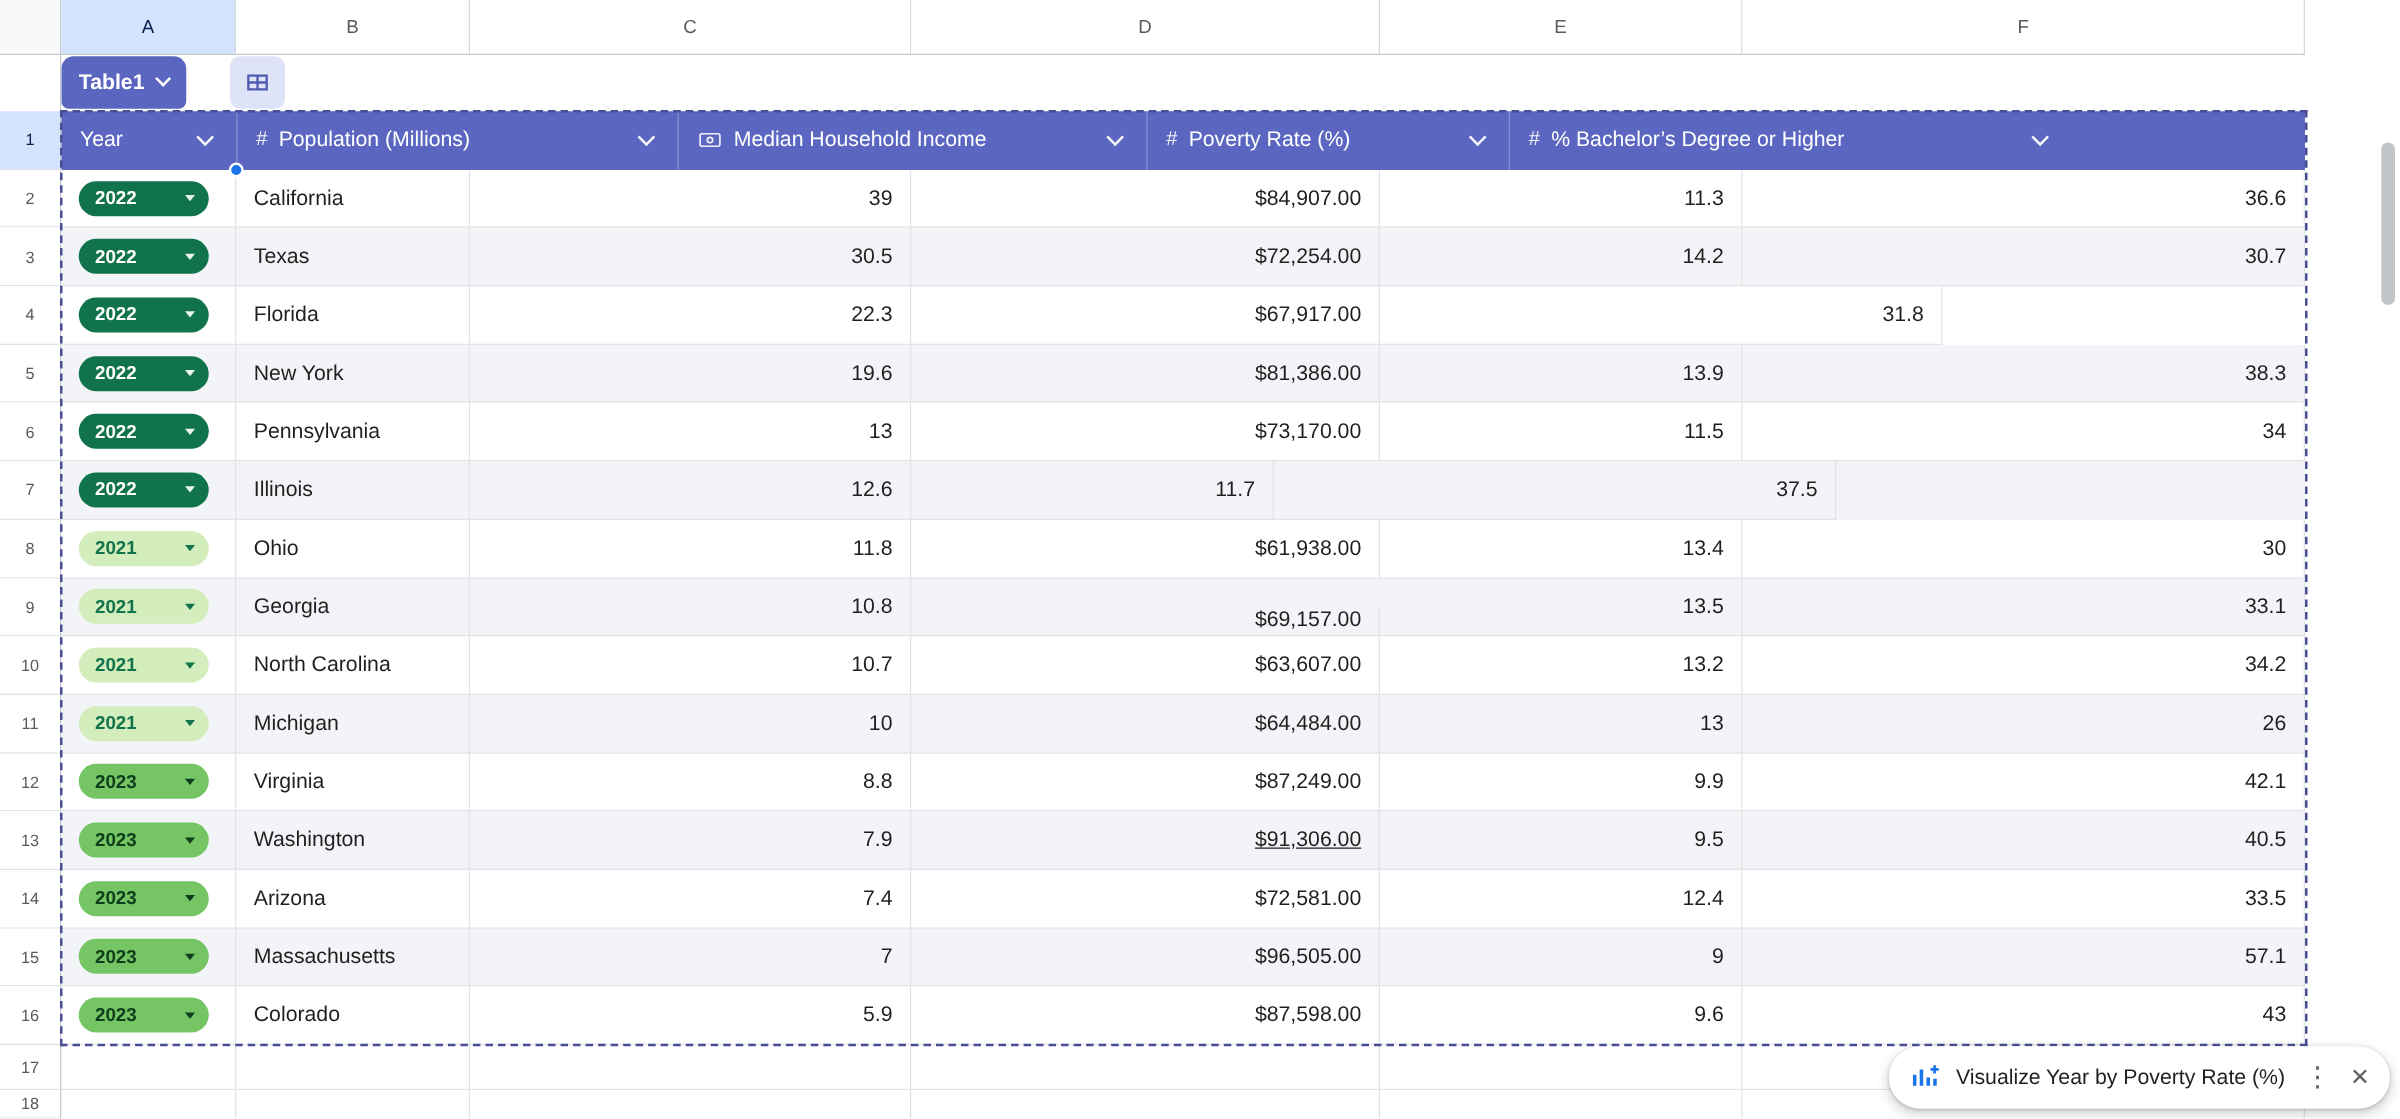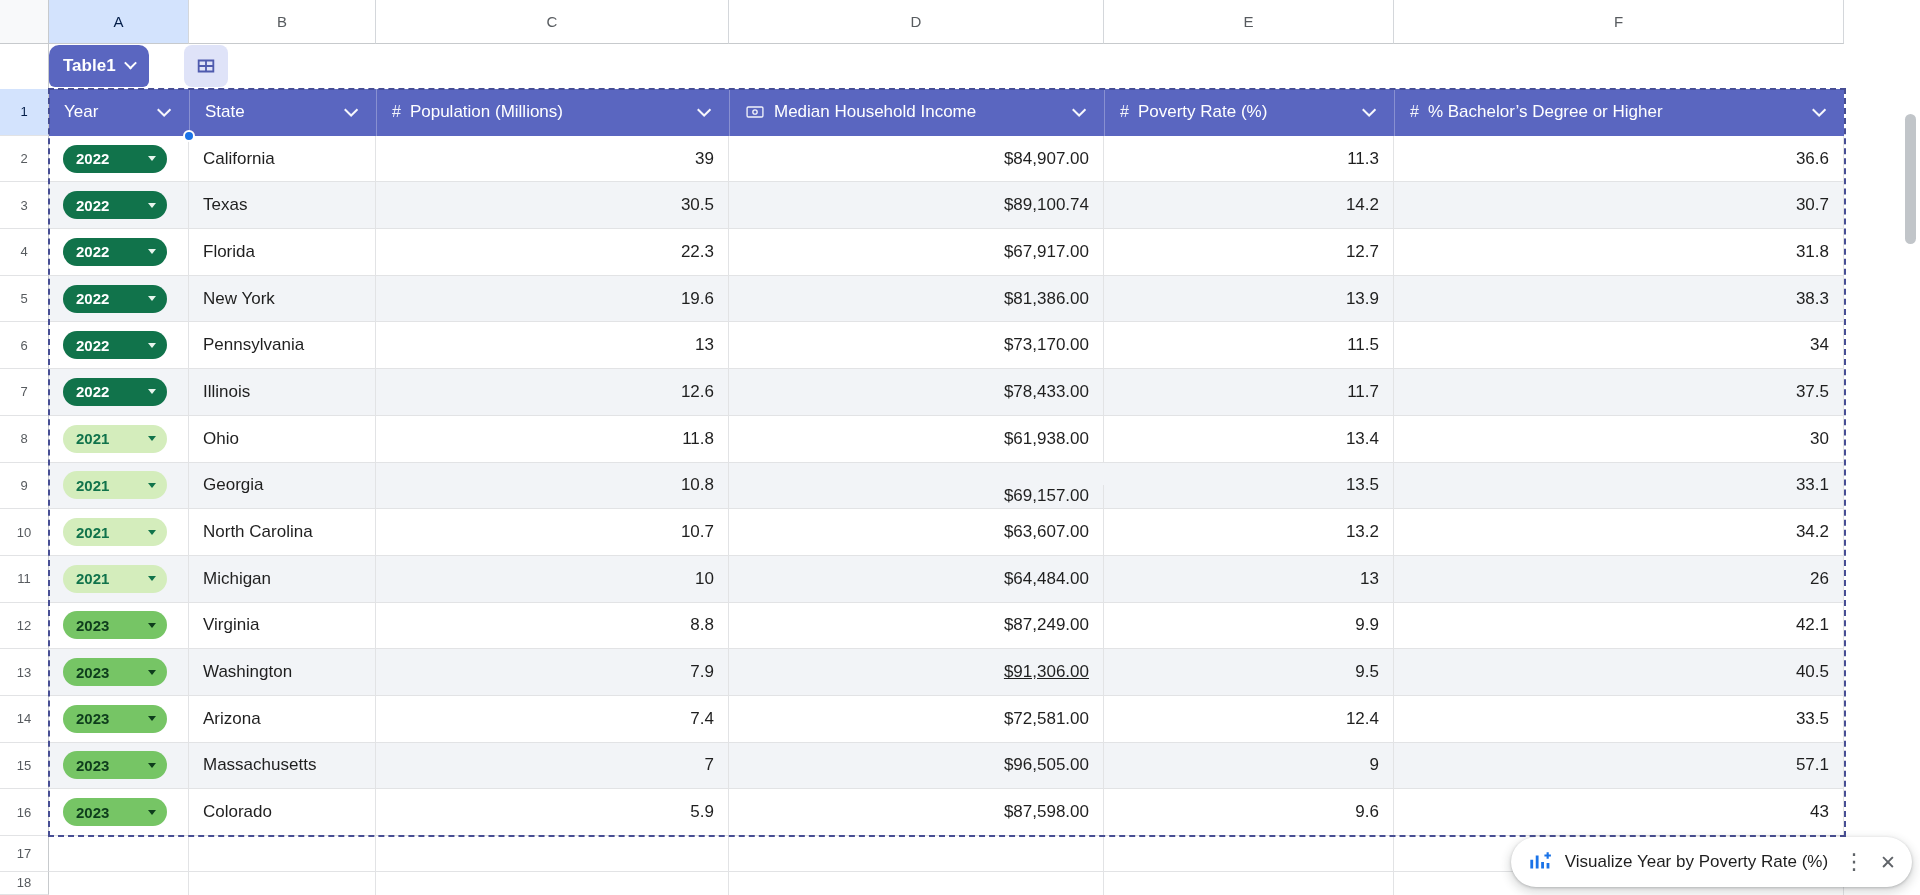--- a/index.html
+++ b/index.html
@@ -139,24 +139,20 @@
           </svg>
       </span>
     </div>
   </div>
 
   <div class="theader">
       <div class="h-cell" style="width: 140px;">
         <span>Year</span>
         <span class="h-chev"></span>
       </div>
-      <div class="h-cell sep" style="width: 187px;">
-        <span>State</span>
-        <span class="h-chev"></span>
-      </div>
       <div class="h-cell sep" style="width: 353px;">
         <span class="h-hash">#</span>
         <span>Population (Millions)</span>
         <span class="h-chev"></span>
       </div>
       <div class="h-cell sep" style="width: 375px;">
         <span class="h-ico">
           <svg width="20" height="20" viewBox="0 0 24 24" fill="none" stroke="rgba(255,255,255,0.92)" stroke-width="1.6">
             <rect x="2.5" y="6" width="19" height="12" rx="1.5"></rect>
             <circle cx="12" cy="12" r="2.6"></circle>
@@ -193,35 +189,34 @@
       </div>
       <div class="data-row alt">
         <div class="cell" style="width: 140px;">
           <div class="year-chip" style="background: rgb(17, 115, 75); color: rgb(255, 255, 255);">
             <span>2022</span>
             <span class="chip-tri" style="border-top-color: rgb(232, 245, 238);"></span>
           </div>
         </div>
         <div class="cell" style="width: 187px;">Texas</div>
         <div class="cell num" style="width: 353px;">30.5</div>
-        <div class="cell num" style="width: 375px;">$89,100.74</div>
+        <div class="cell num" style="width: 375px;">$72,254.00</div>
         <div class="cell num" style="width: 290px;">14.2</div>
         <div class="cell num" style="width: 450px;">30.7</div>
       </div>
       <div class="data-row">
         <div class="cell" style="width: 140px;">
           <div class="year-chip" style="background: rgb(17, 115, 75); color: rgb(255, 255, 255);">
             <span>2022</span>
             <span class="chip-tri" style="border-top-color: rgb(232, 245, 238);"></span>
           </div>
         </div>
         <div class="cell" style="width: 187px;">Florida</div>
         <div class="cell num" style="width: 353px;">22.3</div>
         <div class="cell num" style="width: 375px;">$67,917.00</div>
-        <div class="cell num" style="width: 290px;">12.7</div>
         <div class="cell num" style="width: 450px;">31.8</div>
       </div>
       <div class="data-row alt">
         <div class="cell" style="width: 140px;">
           <div class="year-chip" style="background: rgb(17, 115, 75); color: rgb(255, 255, 255);">
             <span>2022</span>
             <span class="chip-tri" style="border-top-color: rgb(232, 245, 238);"></span>
           </div>
         </div>
         <div class="cell" style="width: 187px;">New York</div>
@@ -245,21 +240,20 @@
       </div>
       <div class="data-row alt">
         <div class="cell" style="width: 140px;">
           <div class="year-chip" style="background: rgb(17, 115, 75); color: rgb(255, 255, 255);">
             <span>2022</span>
             <span class="chip-tri" style="border-top-color: rgb(232, 245, 238);"></span>
           </div>
         </div>
         <div class="cell" style="width: 187px;">Illinois</div>
         <div class="cell num" style="width: 353px;">12.6</div>
-        <div class="cell num" style="width: 375px;">$78,433.00</div>
         <div class="cell num" style="width: 290px;">11.7</div>
         <div class="cell num" style="width: 450px;">37.5</div>
       </div>
       <div class="data-row">
         <div class="cell" style="width: 140px;">
           <div class="year-chip" style="background: rgb(212, 237, 188); color: rgb(17, 115, 75);">
             <span>2021</span>
             <span class="chip-tri" style="border-top-color: rgb(17, 115, 75);"></span>
           </div>
         </div>

